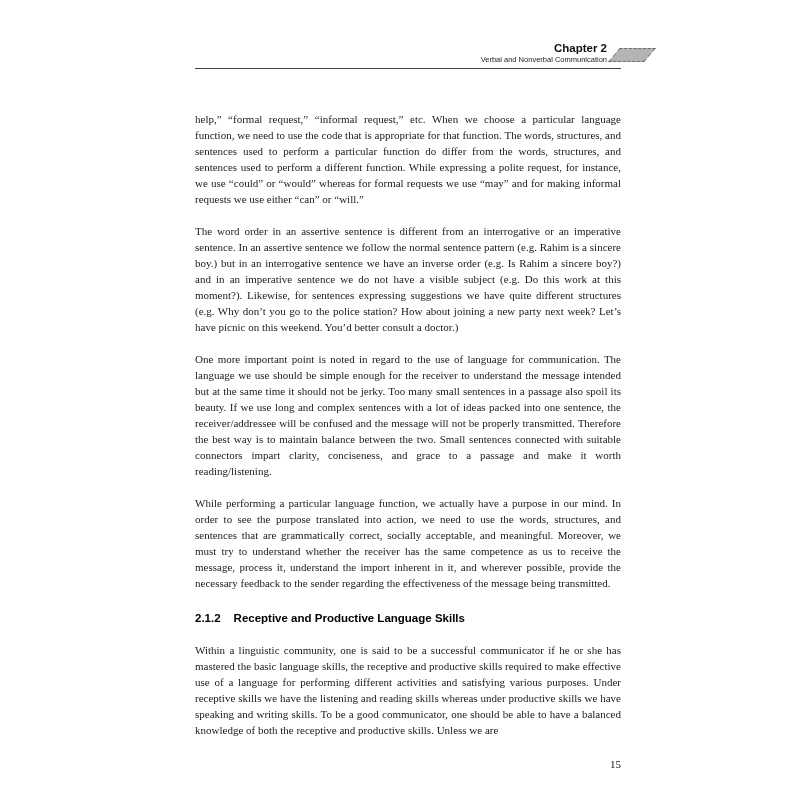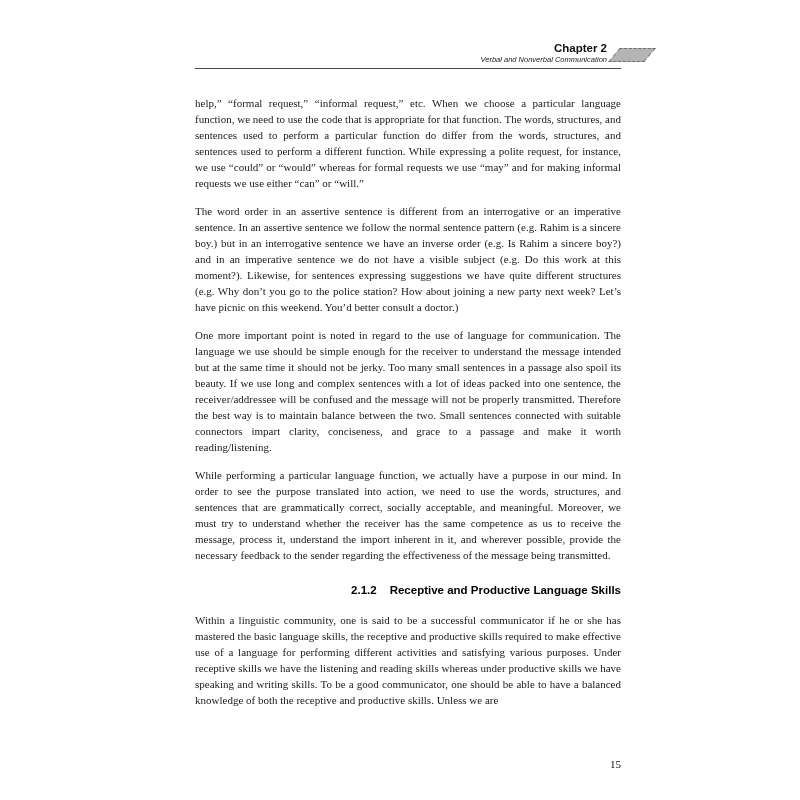--- a/index.html
+++ b/index.html
@@ -39,21 +39,20 @@
     font-weight: bold;
     font-size: 11.5px;
     line-height: 13px;
     color: #111;
   }
   .chapter-subtitle {
     font-family: "Liberation Sans", sans-serif;
     font-size: 7.5px;
     line-height: 10px;
     color: #222;
-    font-style: italic;
   }
   .header-rule {
     margin-top: 3px;
     width: 100%;
     height: 0;
     border-top: 1px solid #444;
   }
   .chapter-tab {
     position: absolute;
     top: 6px;
@@ -69,28 +68,28 @@
   .body-text {
     position: absolute;
     top: 95px;
     left: 0;
     width: 426px;
     text-align: justify;
     font-size: 11px;
     line-height: 16px;
   }
   .body-text p {
-    margin: 0 0 12px 0;
+    margin: 16px 0 12px 0;
   }
   .section-heading {
     font-family: "Liberation Sans", sans-serif;
     font-size: 11.5px;
     font-weight: bold;
     color: #000;
-    text-align: right;
+    text-align: left;
     margin: 20px 0 14px 0;
     line-height: 15px;
   }
   .section-number {
     margin-right: 13px;
   }
   
   .page-footer {
     position: absolute;
     top: 758px;

